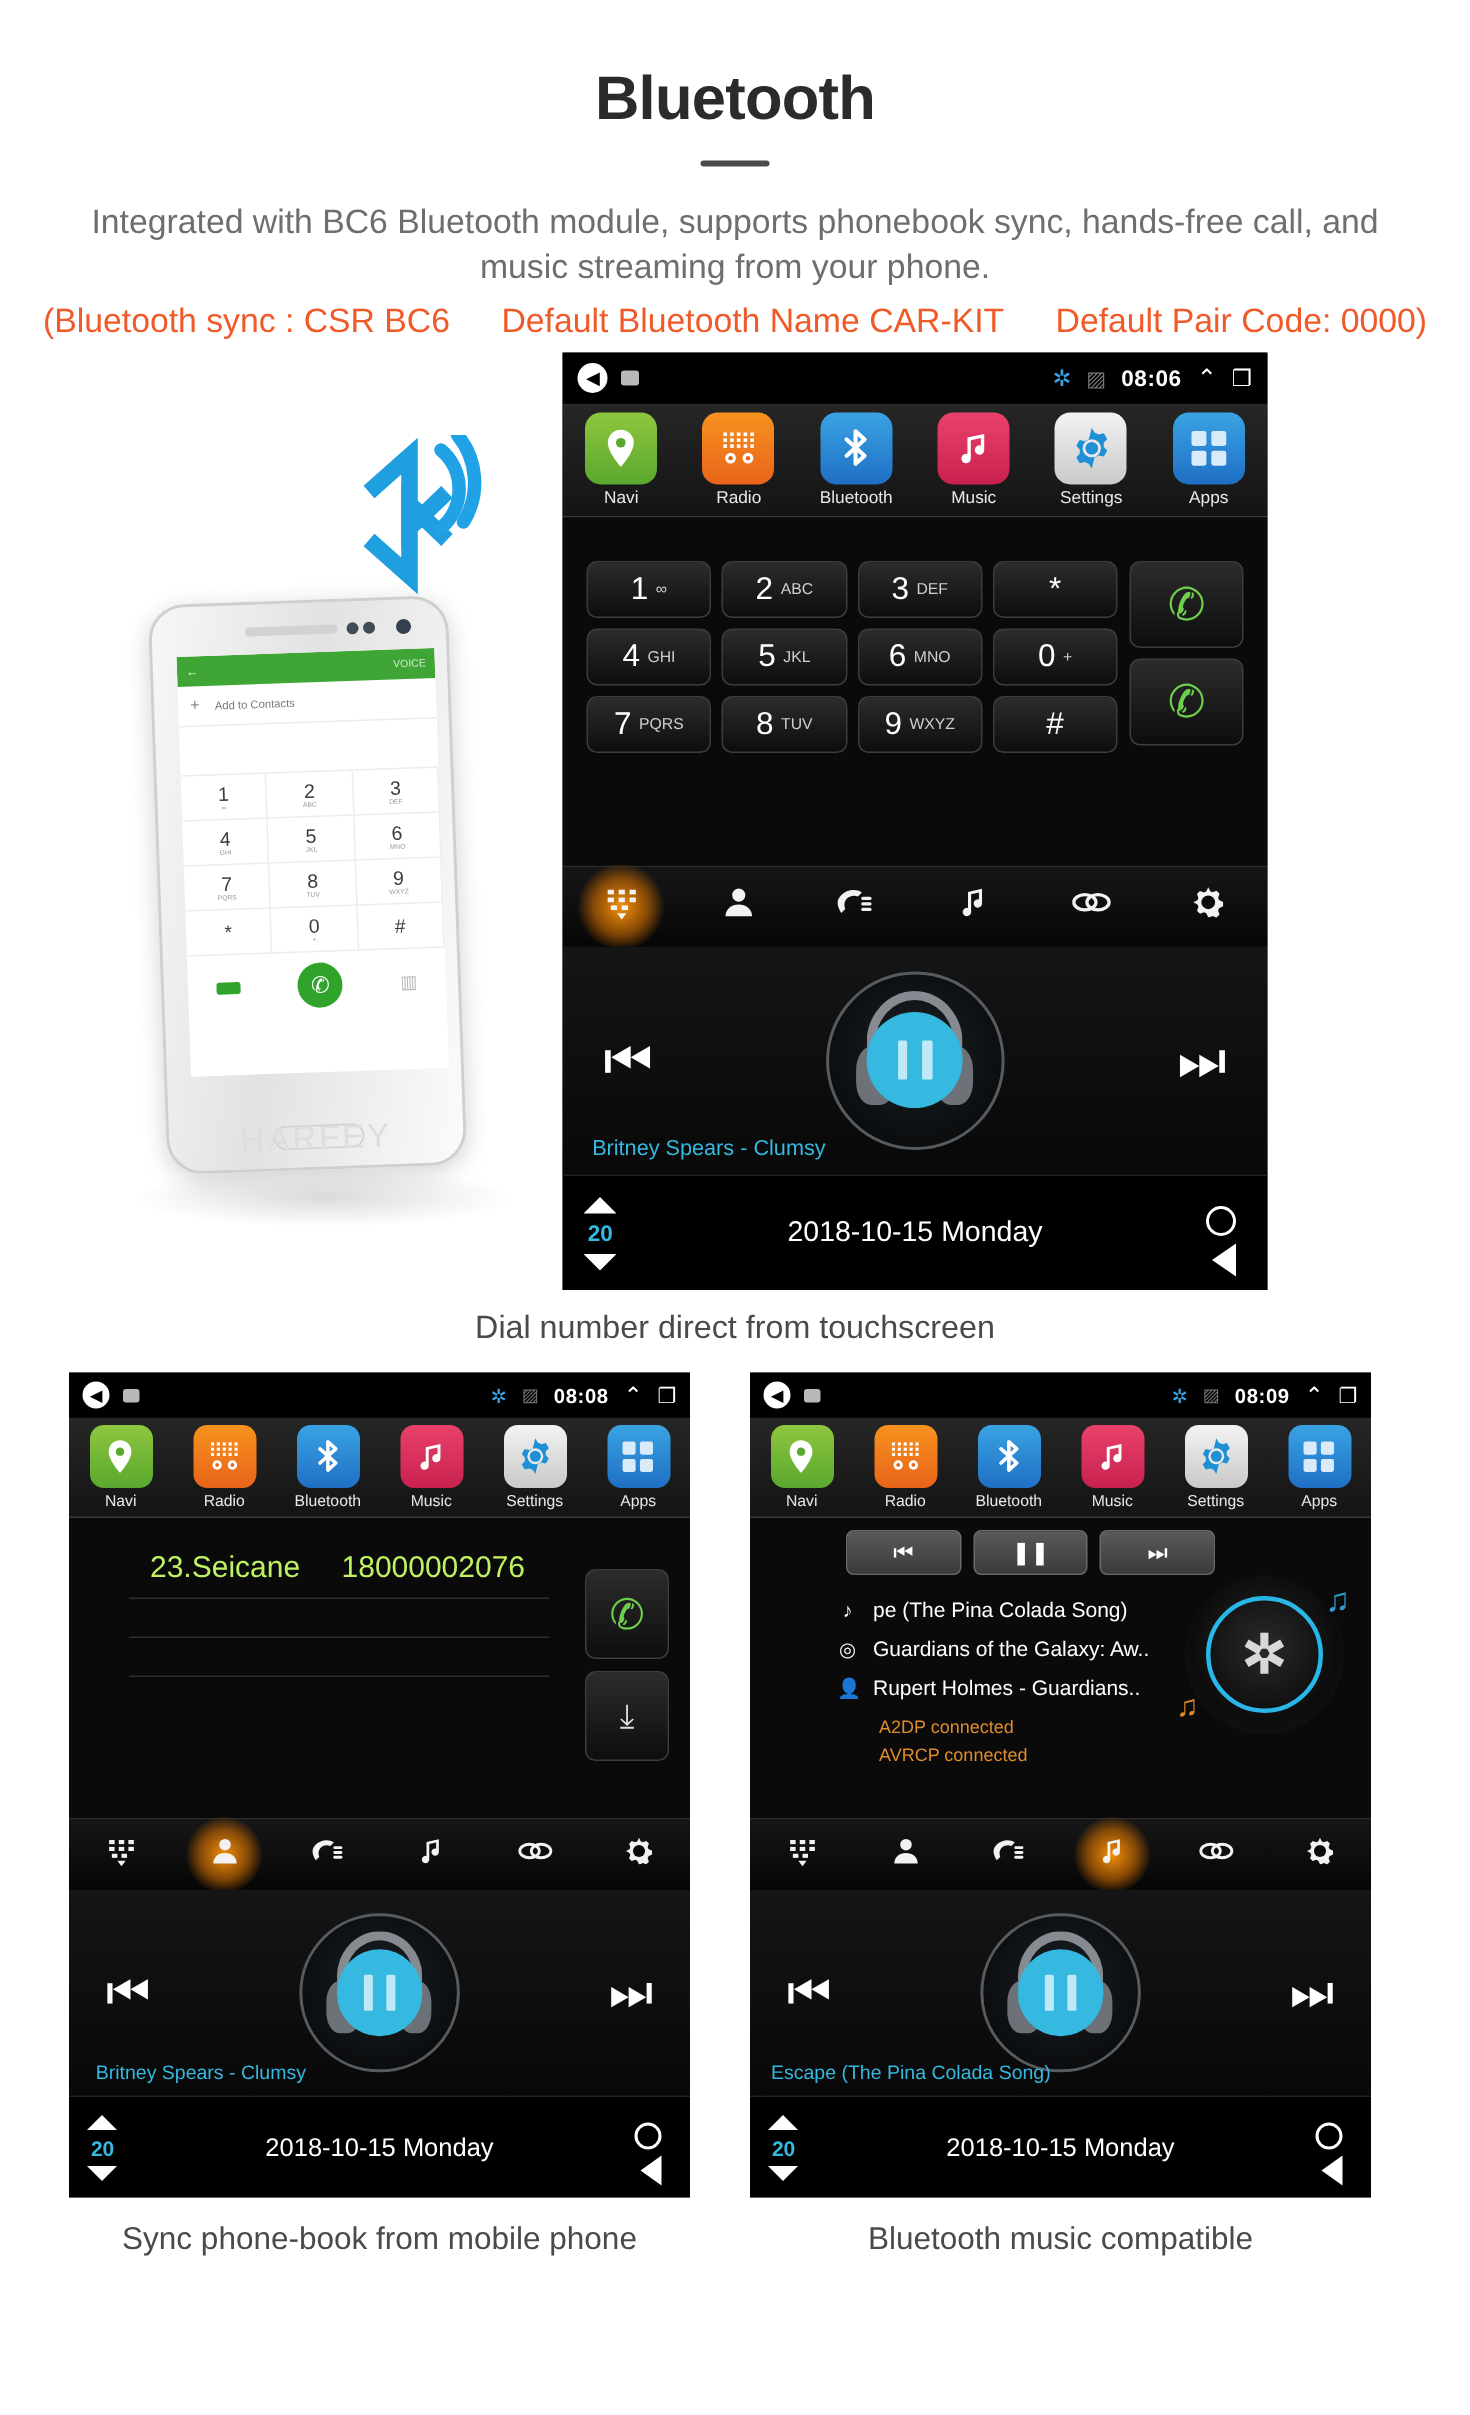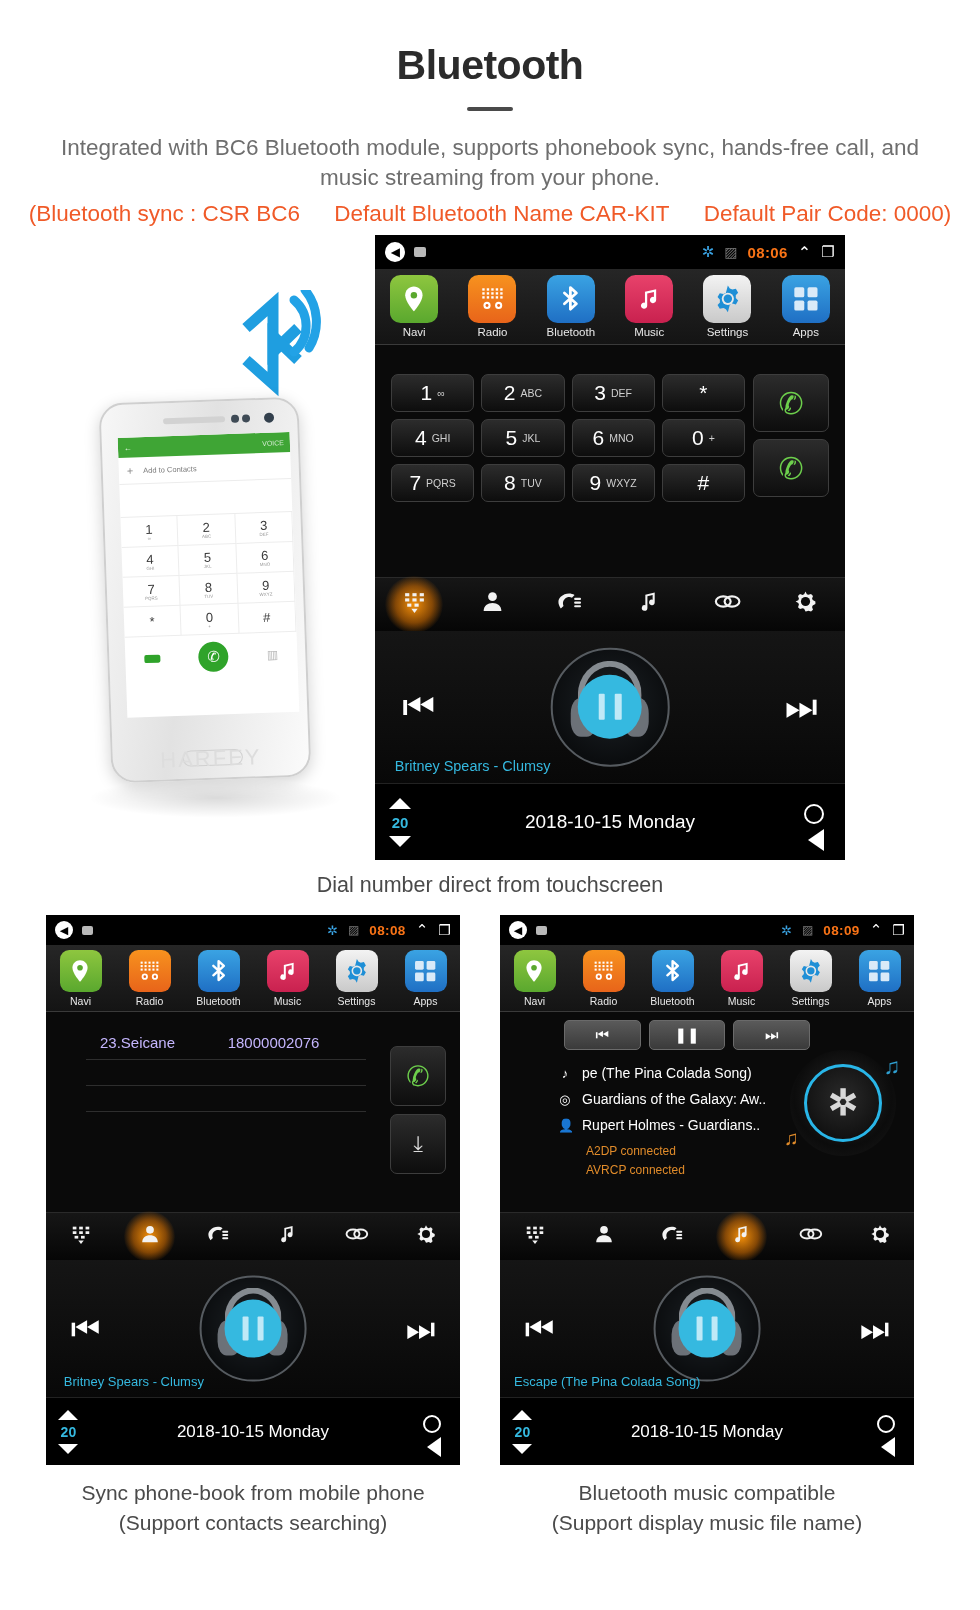--- a/index.html
+++ b/index.html
@@ -48,21 +48,21 @@
   .statusbar{
     height:9.2%;
     background:#000;
     display:flex;
     align-items:center;
     padding:0 2.2%;
     position:relative;
   }
   .sb-left{ display:flex; align-items:center; gap:9px; }
   .sb-right{ margin-left:auto; display:flex; align-items:center; gap:10px;}
-  .sb-time{ color:#f97316; font-weight:bold; letter-spacing:0.4px;}
+  .sb-time{ color:#ffffff; font-weight:bold; letter-spacing:0.4px;}
 
   .volicon{
     border-radius:50%;
     background:#fff;
     display:flex;align-items:center;justify-content:center;
     color:#000;
   }
   .sqicon{
     background:#b9b9b9;
     border-radius:2px;
@@ -988,21 +988,21 @@
             </g>
           </svg>
         </div>
                    <div class="lbl">Apps</div>
       </div>
     </div>
 
   <div class="body-area" style="height:200px; padding:10px 14px 0 14px; display:flex; gap:10px;">
     <div style="flex:1;">
       <div id="contacts-list" style="margin:10px 14px 0 26px;">
-          <div style="display: flex; color: #c4b5fd; font-size: 15px; padding: 2px 0px 8px 14px; border-bottom: 1px solid rgb(46, 46, 46);">
+          <div style="display: flex; color: #bef264; font-size: 20px; padding: 2px 0px 8px 14px; border-bottom: 1px solid rgb(46, 46, 46);">
             <span style="width:48%;">23.Seicane</span>
                  <span>18000002076</span>
           </div>
         </div>
       <div style="height:26px;border-bottom:1px solid #2e2e2e;margin:0 14px 0 26px;"></div>
       <div style="height:26px;border-bottom:1px solid #2e2e2e;margin:0 14px 0 26px;"></div>
     </div>
     <div style="width:56px;display:flex;flex-direction:column;gap:8px;padding-top:24px;">
       <div class="callbtn" style="height:60px;font-size:28px;">✆</div>
       <div class="callbtn" style="height:60px;font-size:22px;color:#dcdcdc;">⤓</div>
@@ -1397,21 +1397,20 @@
       <span class="tri-up" style="border-width:10px 10px 0 10px;border-top-color:#fff;"></span>
     </div>
     <div class="datetxt" style="font-size:17px;">2018-10-15  Monday</div>
     <div class="homecirc" style="width:18px;height:18px;"></div>
     <div class="backtri" style="width:0;height:0;border-style:solid;border-width:10px 14px 10px 0;border-color:transparent #fff transparent transparent;"></div>
   </div>
 </div>
 
 <div class="caption" style="position: absolute; left: 46px; top: 1478px; width: 414px; text-align: center; color: rgb(74, 74, 74); font-size: 21px; line-height: 1.45;">
   <div>Sync phone-book from mobile phone</div>
-  <div>(Support contacts searching)</div>
 </div>
 
 <div class="unit" style="left:500px; top:915px; width:414px; height:550px;">
 
   <div class="statusbar" style="height:30px; font-size:13.5px;">
     <div class="sb-left">
       <span class="volicon" style="width:18px;height:18px;font-size:11px;">◀</span>
       <span class="sqicon" style="width:11px;height:9px;"></span>
     </div>
     <div class="sb-right">
@@ -1930,14 +1929,13 @@
       <span class="tri-up" style="border-width:10px 10px 0 10px;border-top-color:#fff;"></span>
     </div>
     <div class="datetxt" style="font-size:17px;">2018-10-15  Monday</div>
     <div class="homecirc" style="width:18px;height:18px;"></div>
     <div class="backtri" style="width:0;height:0;border-style:solid;border-width:10px 14px 10px 0;border-color:transparent #fff transparent transparent;"></div>
   </div>
 </div>
 
 <div class="caption" style="position: absolute; left: 500px; top: 1478px; width: 414px; text-align: center; color: rgb(74, 74, 74); font-size: 21px; line-height: 1.45;">
   <div>Bluetooth music compatible</div>
-  <div>(Support display music file name)</div>
 </div>
 
 </body></html>

